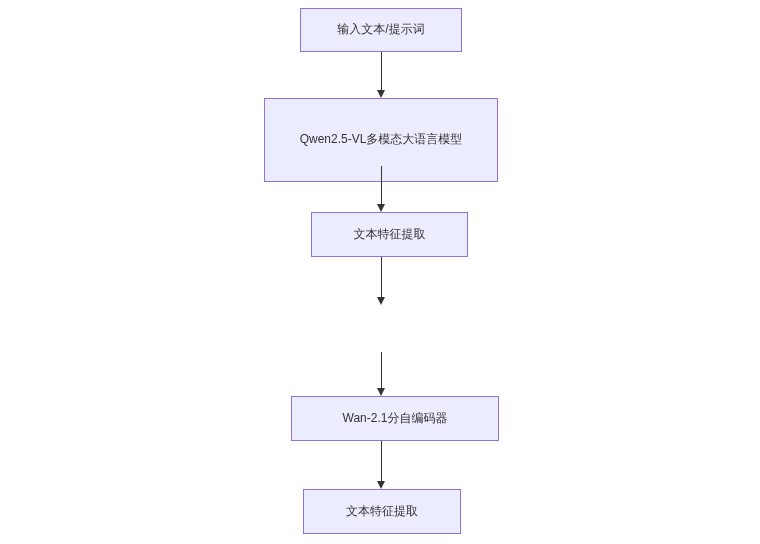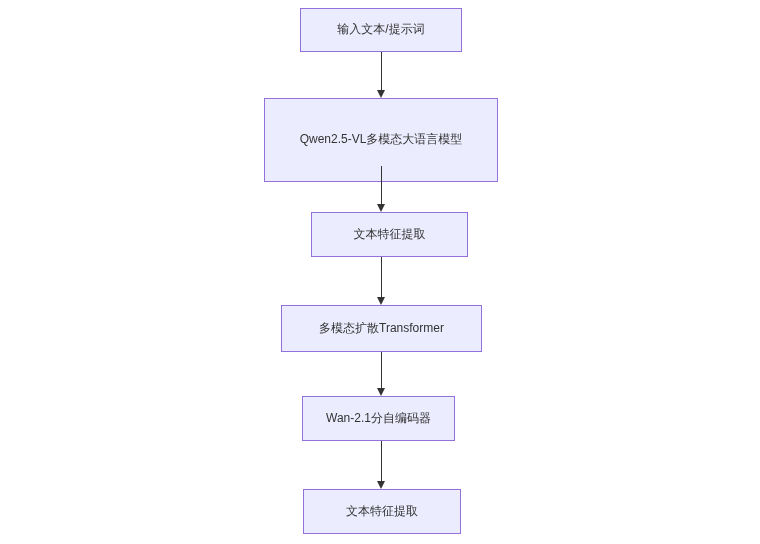--- a/index.html
+++ b/index.html
@@ -30,21 +30,21 @@
     color: var(--text-color);
     font-size: 12px;
     line-height: 1.45;
     padding: 2px 8px;
   }
   
   .n1 { left: 300px; top: 8px;   width: 162px; height: 44px; }
   .n2 { left: 264px; top: 98px;  width: 234px; height: 84px; }
   .n3 { left: 311px; top: 212px; width: 157px; height: 45px; }
   .n4 { left: 281px; top: 305px; width: 201px; height: 47px; }
-  .n5 { left: 302px; top: 396px; width: 153px; height: 45px; }
+  .n5 { left: 291px; top: 396px; width: 208px; height: 45px; }
   .n6 { left: 303px; top: 489px; width: 158px; height: 45px; }
 
   .arrow {
     position: absolute;
     left: 376px;          
     width: 10px;
   }
   .a1 { top: 52px;  height: 46px; }
   .a2 { top: 166px; height: 46px; }
   .a3 { top: 257px; height: 48px; }
@@ -95,23 +95,20 @@
 
   <div class="node n3">
     <span>文本特征提取</span>
   </div>
 
   <div class="arrow a3">
     <div class="shaft"></div>
     <div class="head"></div>
   </div>
 
-  <div class="node n4">
-    <span>多模态扩散Transformer</span>
-  </div>
 
   <div class="arrow a4">
     <div class="shaft"></div>
     <div class="head"></div>
   </div>
 
   <div class="node n5">
     <span>Wan-2.1分自编码器</span>
   </div>
 

